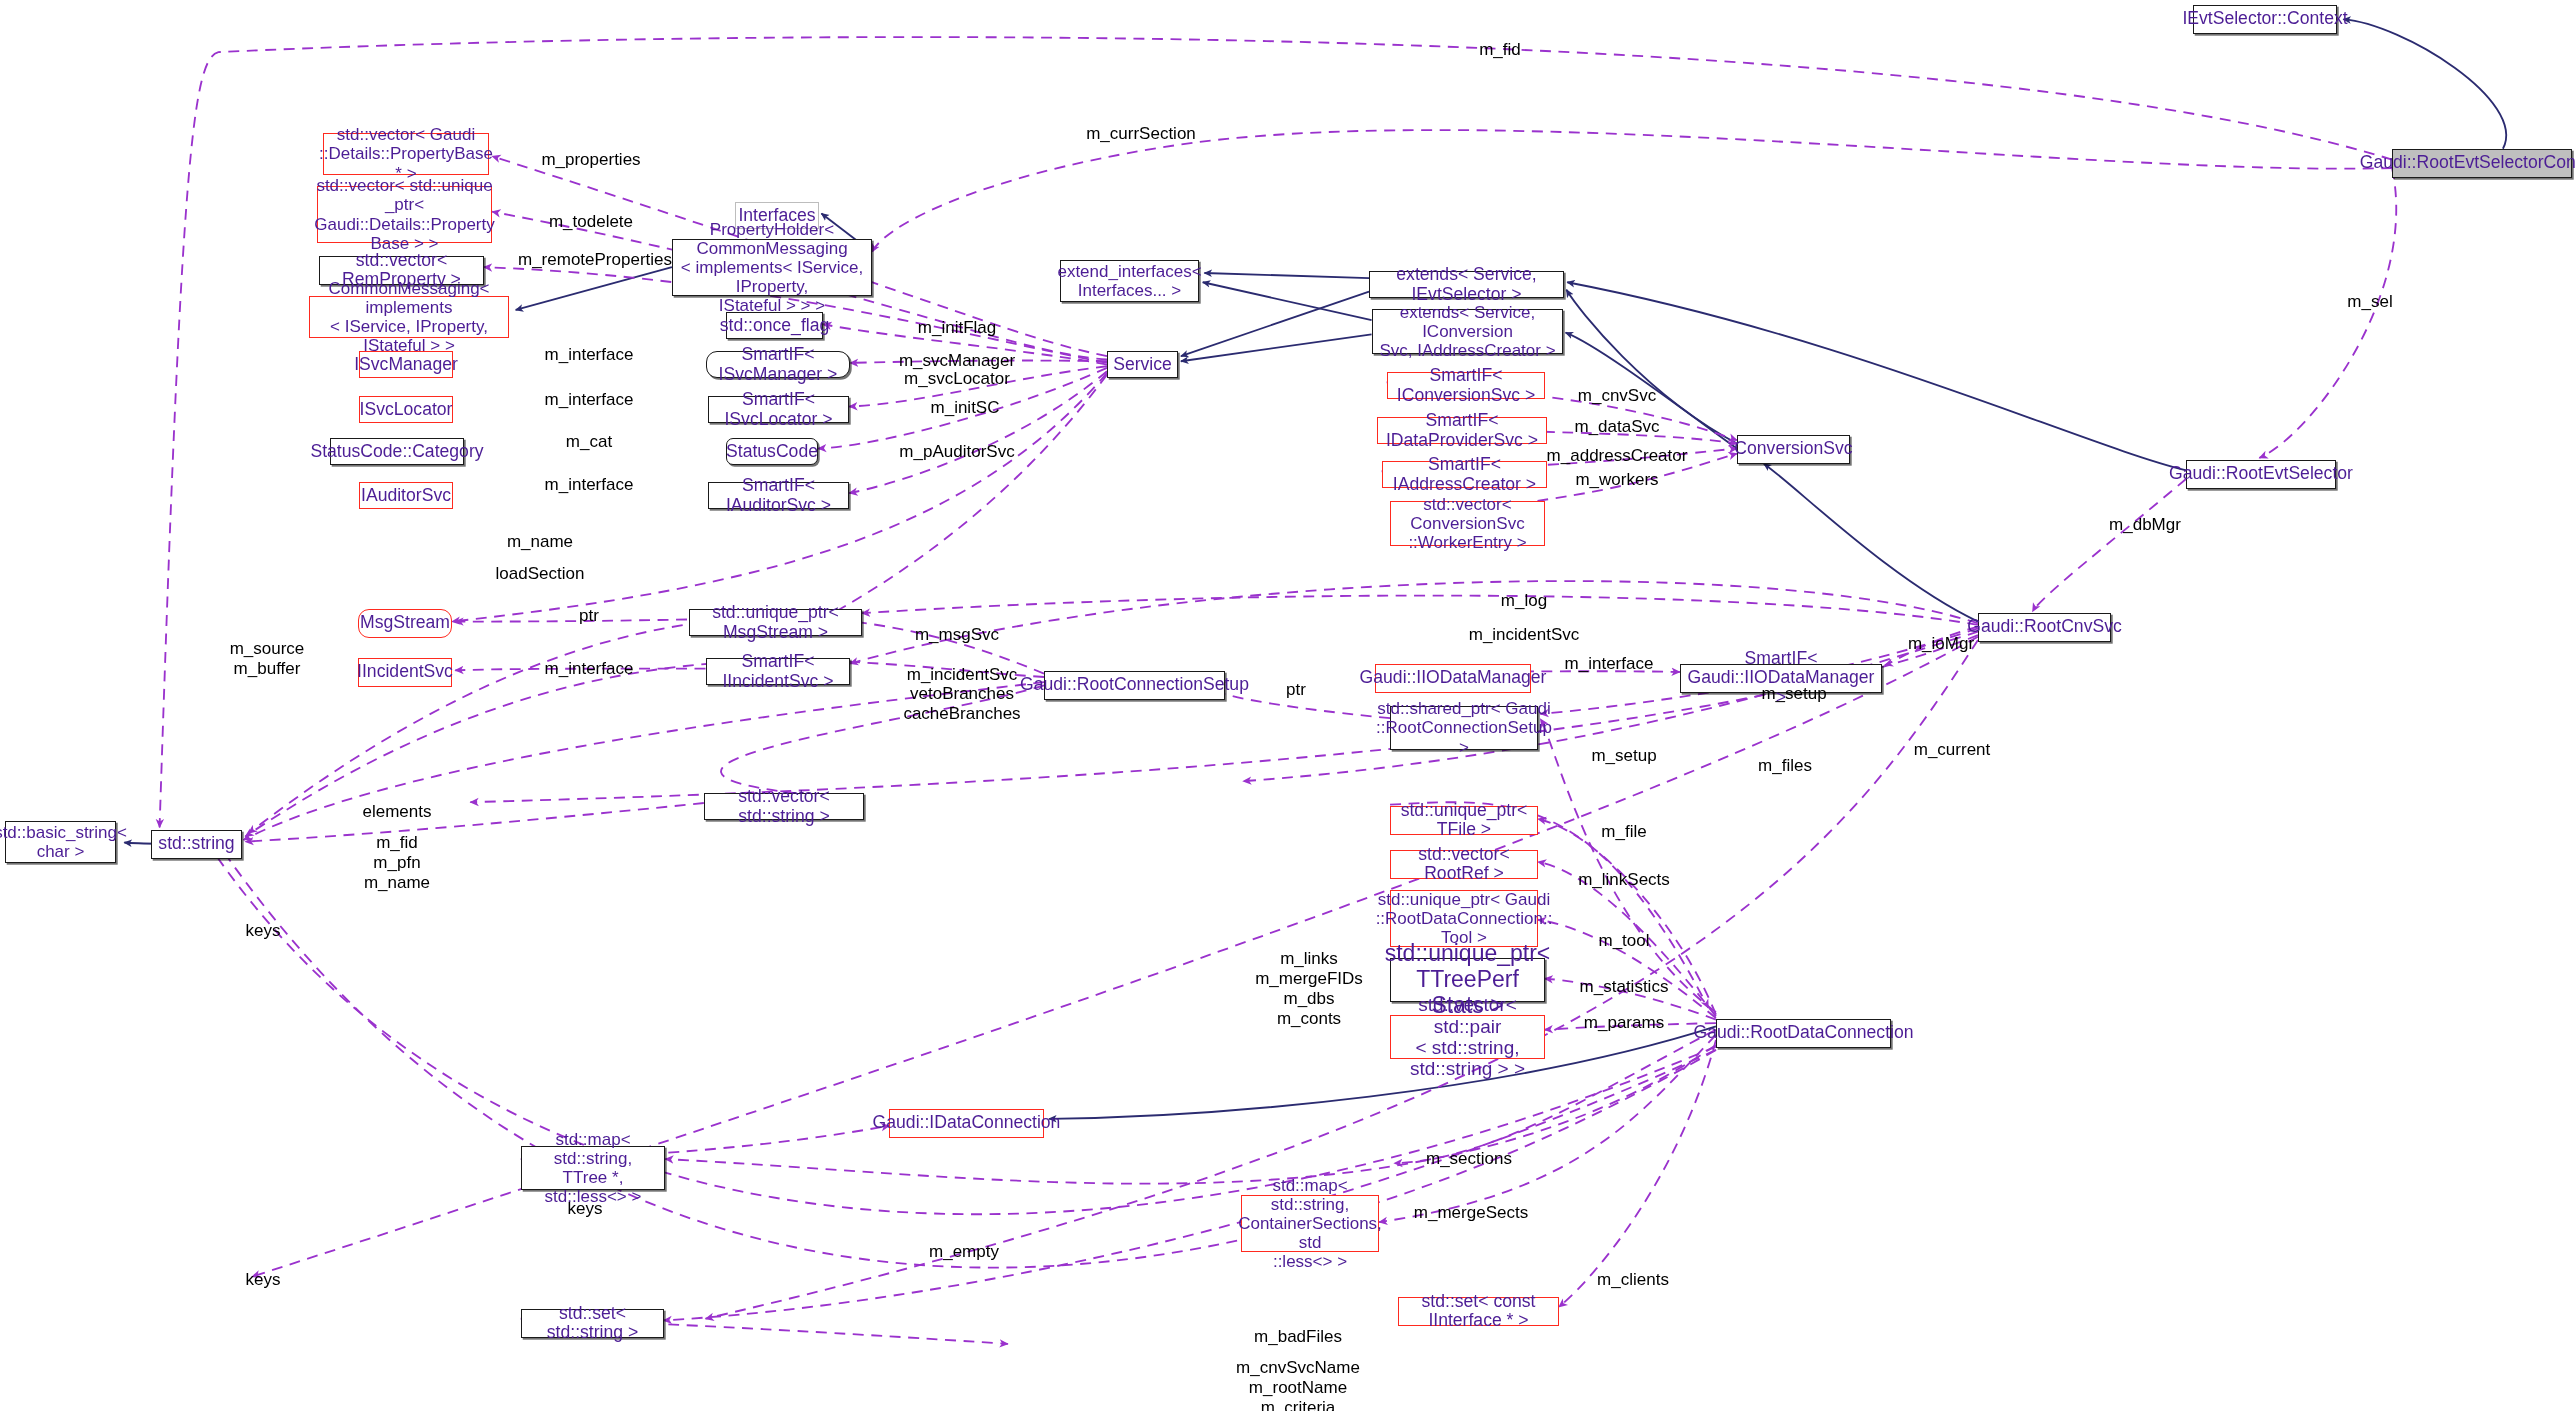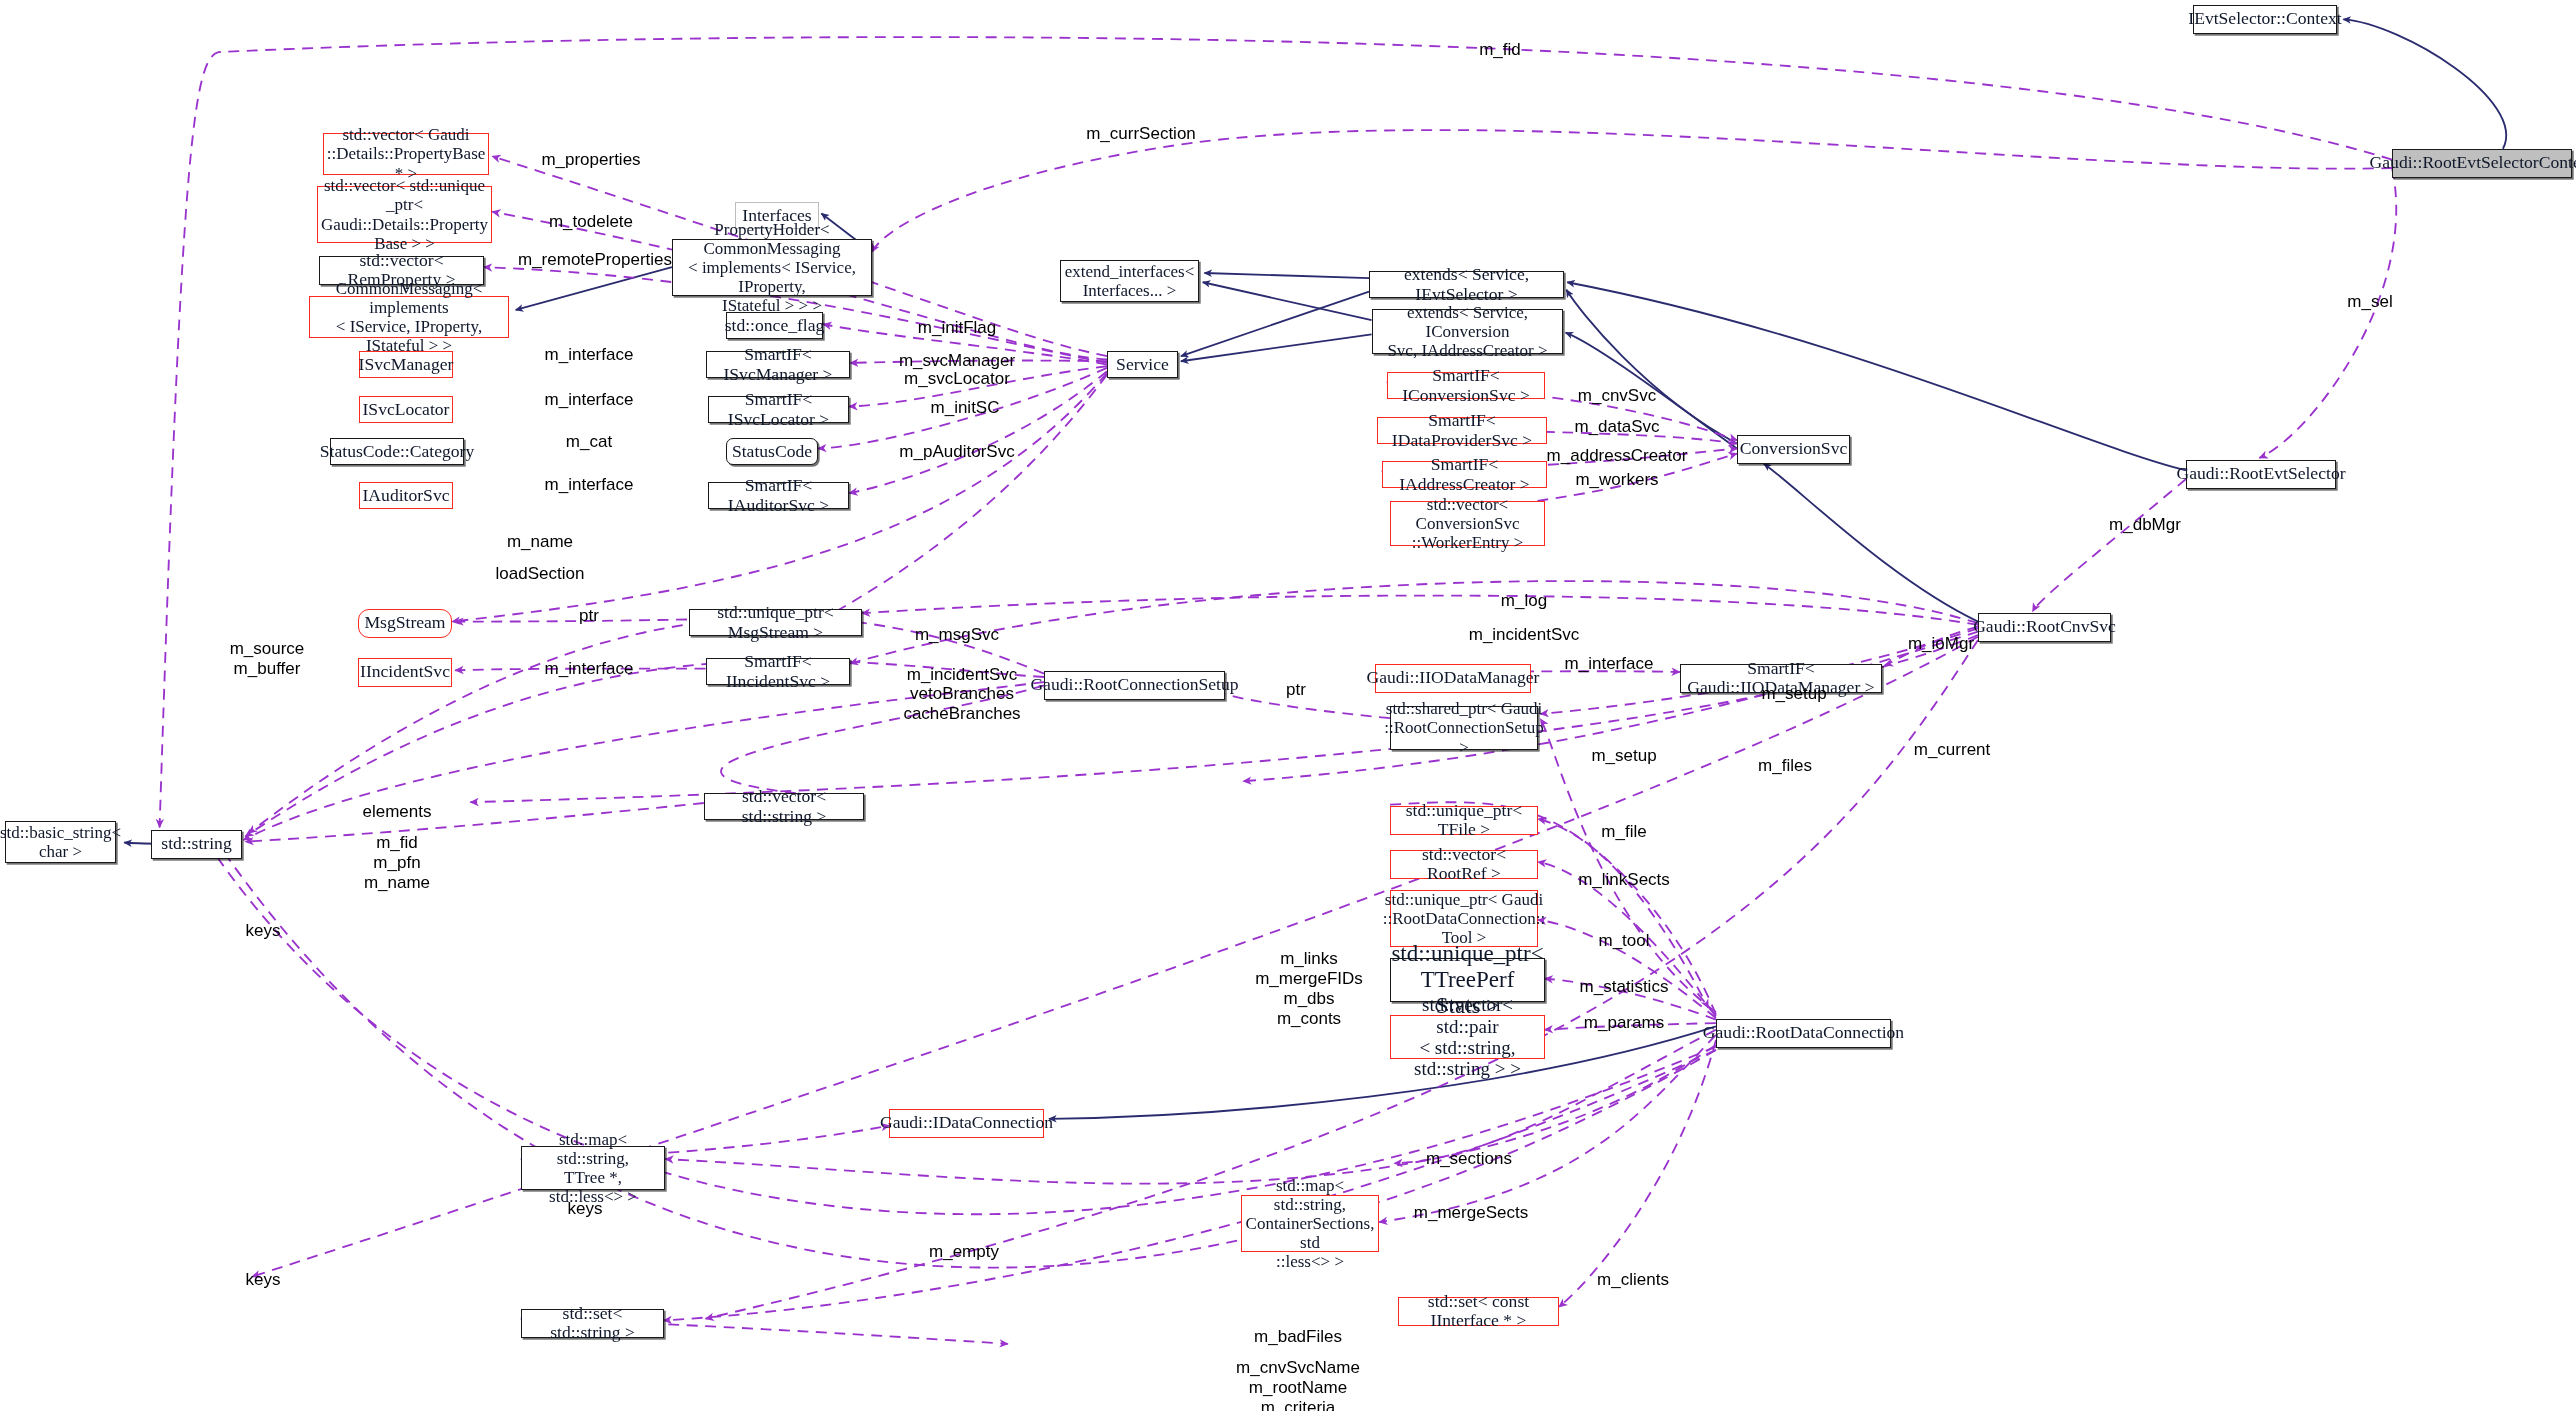--- a/index.html
+++ b/index.html
@@ -1,23 +1,23 @@
 <!DOCTYPE html>
 <html style="font-size:13.4px"><head>
 <meta charset="utf-8">
 <style>
   html,body{margin:0;padding:0;background:#ffffff;}
   #canvas{position:relative;width:2576px;height:1412px;background:#fff;
           font-family:"Liberation Sans","DejaVu Sans",sans-serif;overflow:hidden;}
   svg.edges{position:absolute;left:0;top:0;width:2576px;height:1412px;pointer-events:none;}
   .node{position:absolute;box-sizing:border-box;display:flex;align-items:center;
         justify-content:center;text-align:center;background:#ffffff;
-        border:1.7px solid #1a1a1a;color:#0f172a;line-height:1.12;
+        border:1.7px solid #1a1a1a;color:#4c1d95;line-height:1.12;
         font-size:17.6px;padding:1.7px 5px;white-space:pre-line;
-        box-shadow:1.7px 1.7px 0 rgba(0,0,0,0.55);font-family:Liberation Serif, serif;}
+        box-shadow:1.7px 1.7px 0 rgba(0,0,0,0.55);}
   .node.red{border-color:#ff2a1f;box-shadow:none;}
   .node.gray{border-color:#bdbdbd;box-shadow:none;}
   .node.hl{background:#bfbfbf;border-color:#1a1a1a;}
   .elabel{position:absolute;font-size:17px;color:#000;white-space:pre-line;
           text-align:center;line-height:1.18;transform:translate(-50%,-50%);}
 </style>
 </head>
 <body>
 
 <div id="canvas">
@@ -127,21 +127,21 @@
       <div class="node red" style="left: 359px; top: 396px; width: 94px; height: 27px;">ISvcLocator</div>
       <div class="node" style="left: 330px; top: 438px; width: 134px; height: 27px;">StatusCode::Category</div>
       <div class="node red" style="left: 359px; top: 482px; width: 94px; height: 27px;">IAuditorSvc</div>
       <div class="node red" style="left: 358px; top: 609px; width: 94px; height: 28.6px; border-radius: 11px;">MsgStream</div>
       <div class="node red" style="left: 358px; top: 658px; width: 94px; height: 28.6px;">IIncidentSvc</div>
       <div class="node gray" style="left: 735px; top: 202px; width: 84px; height: 27px;">Interfaces</div>
       <div class="node" style="left: 672px; top: 239px; width: 200px; height: 57px; font-size: 17px;">PropertyHolder&lt; CommonMessaging
 &lt; implements&lt; IService, IProperty,
 IStateful &gt; &gt; &gt;</div>
       <div class="node" style="left: 726px; top: 312px; width: 97px; height: 27px;">std::once_flag</div>
-      <div class="node" style="left: 706px; top: 351px; width: 144px; height: 27px;">SmartIF&lt; ISvcManager &gt;</div>
+      <div class="node" style="left: 706px; top: 351px; width: 144px; height: 27px; border-radius: 11px;">SmartIF&lt; ISvcManager &gt;</div>
       <div class="node" style="left: 708px; top: 396px; width: 141px; height: 27px;">SmartIF&lt; ISvcLocator &gt;</div>
       <div class="node" style="left: 726px; top: 438px; width: 92px; height: 27px; border-radius: 7px;">StatusCode</div>
       <div class="node" style="left: 708px; top: 482px; width: 141px; height: 27px;">SmartIF&lt; IAuditorSvc &gt;</div>
       <div class="node" style="left: 689px; top: 609px; width: 173px; height: 27px;">std::unique_ptr&lt; MsgStream &gt;</div>
       <div class="node" style="left: 706px; top: 658px; width: 144px; height: 27px;">SmartIF&lt; IIncidentSvc &gt;</div>
       <div class="node" style="left: 704px; top: 793px; width: 160px; height: 27px;">std::vector&lt; std::string &gt;</div>
       <div class="node" style="left: 1107px; top: 351px; width: 71px; height: 27px;">Service</div>
       <div class="node" style="left: 1060px; top: 260px; width: 139px; height: 42px; font-size: 17px;">extend_interfaces&lt;
 Interfaces... &gt;</div>
       <div class="node" style="left: 1369px; top: 271px; width: 195px; height: 27px;">extends&lt; Service, IEvtSelector &gt;</div>

